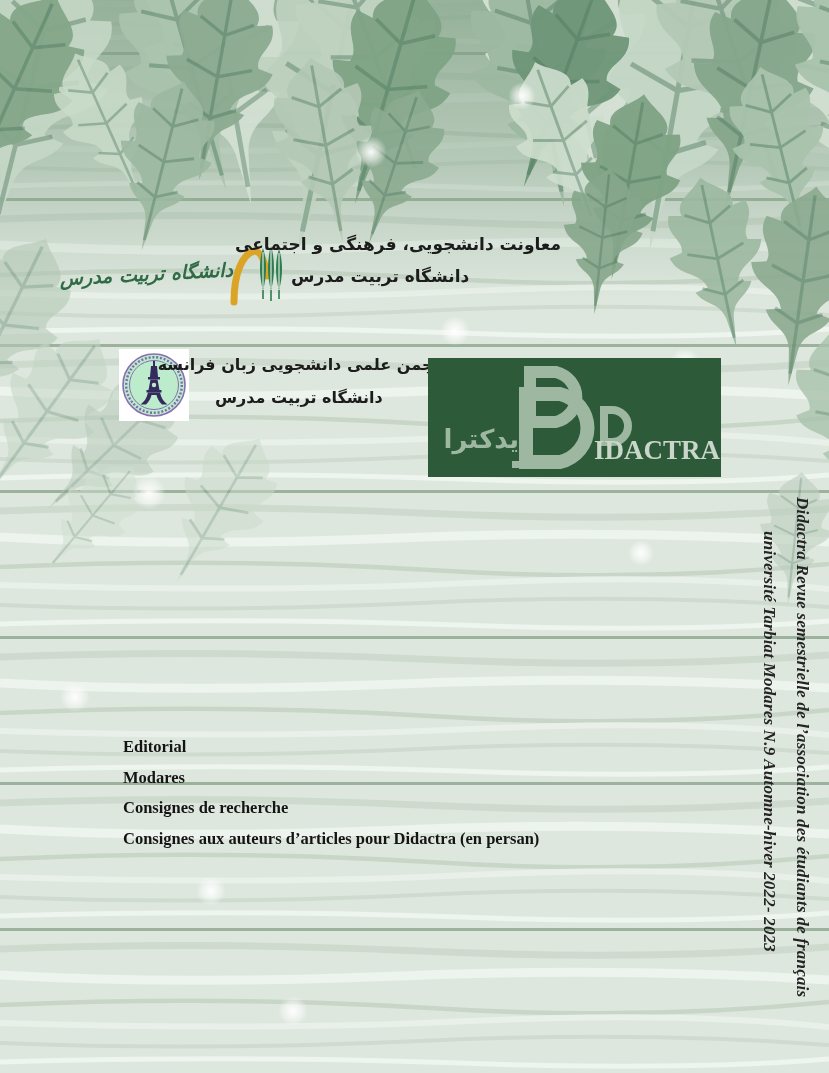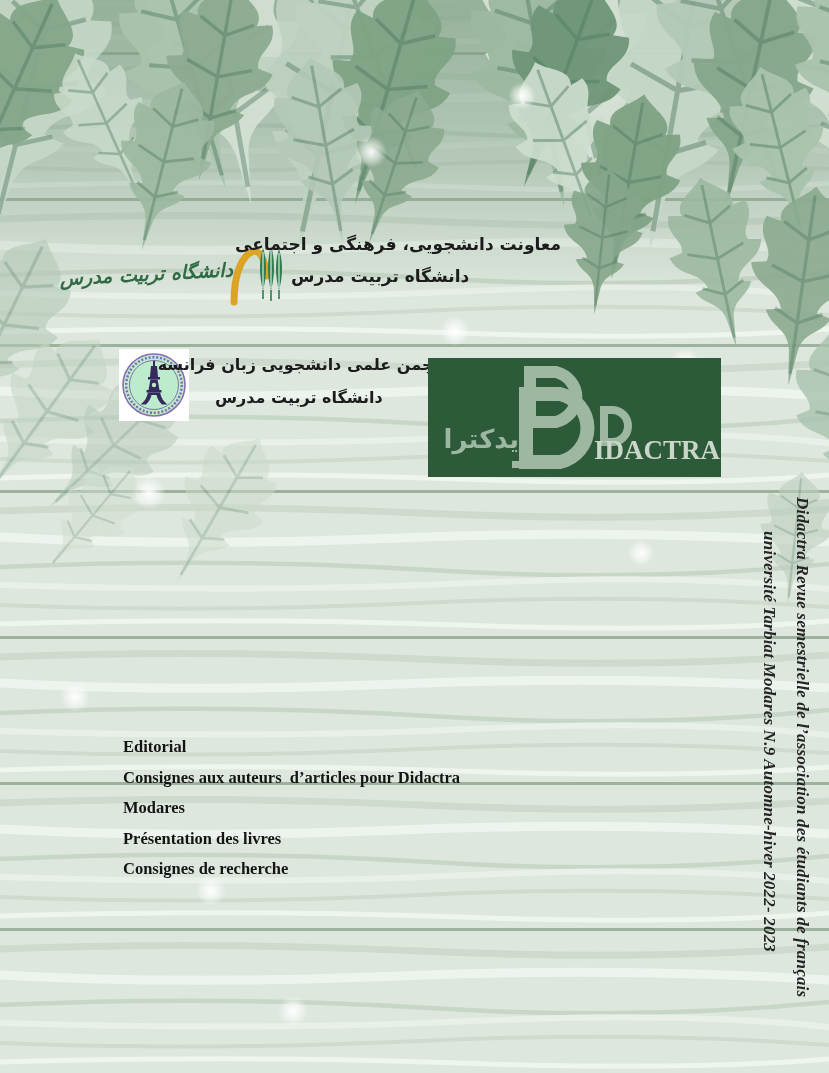--- a/index.html
+++ b/index.html
@@ -196,22 +196,21 @@
       <path d="M98 36 H132 A 36 35 0 0 1 132 104 H98 Z" stroke-width="14"></path>
       <path d="M176 52 H184 A 16 16 0 0 1 184 84 H176 Z" stroke-width="8"></path>
     </g>
     <rect x="84" y="103" width="7" height="7" fill="#9db7a1"></rect>
     <rect x="95" y="103" width="7" height="7" fill="#9db7a1"></rect>
     <text x="166" y="101" font-family="Liberation Serif, serif" font-weight="bold" font-size="27" fill="#c9d6c9">IDACTRA</text>
   </svg>
 
   <div class="contents">
     <div class="item">Editorial</div>
-    <div class="item">Consignes aux auteurs  d’articles pour Didactra</div>
     <div class="item">Modares</div>
-    <div class="item">Présentation des livres</div>
     <div class="item">Consignes de recherche</div>
+    <div class="item">Consignes aux auteurs d’articles pour Didactra (en persan)</div>
   </div>
 
   <div class="spine-line spine-1">Didactra Revue semestrielle de l’association des étudiants de français</div>
   <div class="spine-line spine-2">université Tarbiat Modares  N.9  Automne-hiver 2022- 2023</div>
 
 </div>
 
 </body></html>

